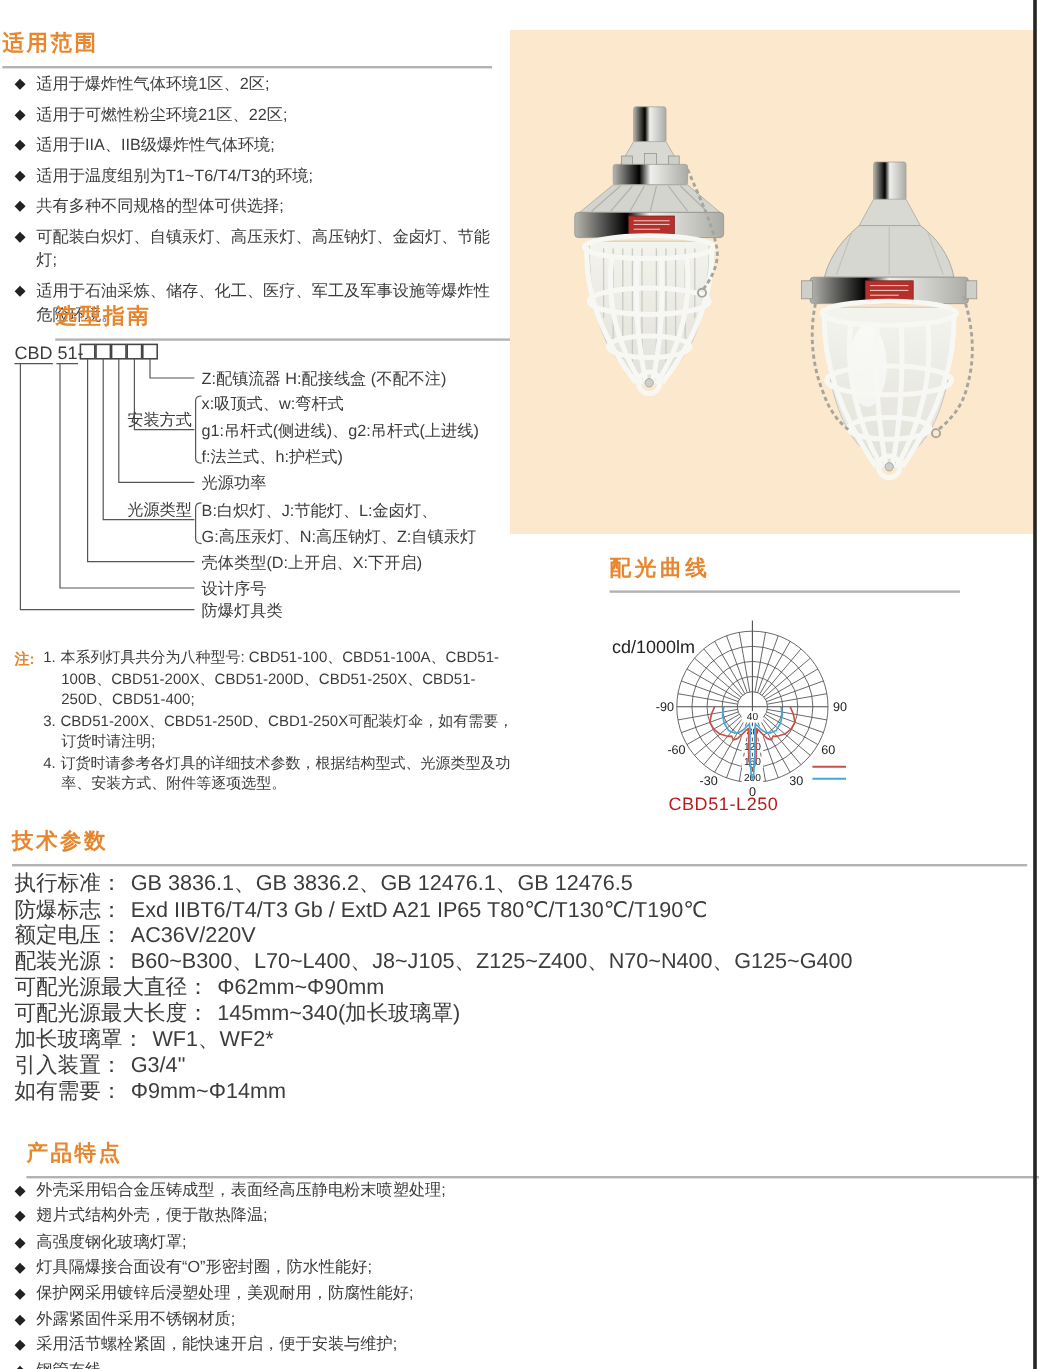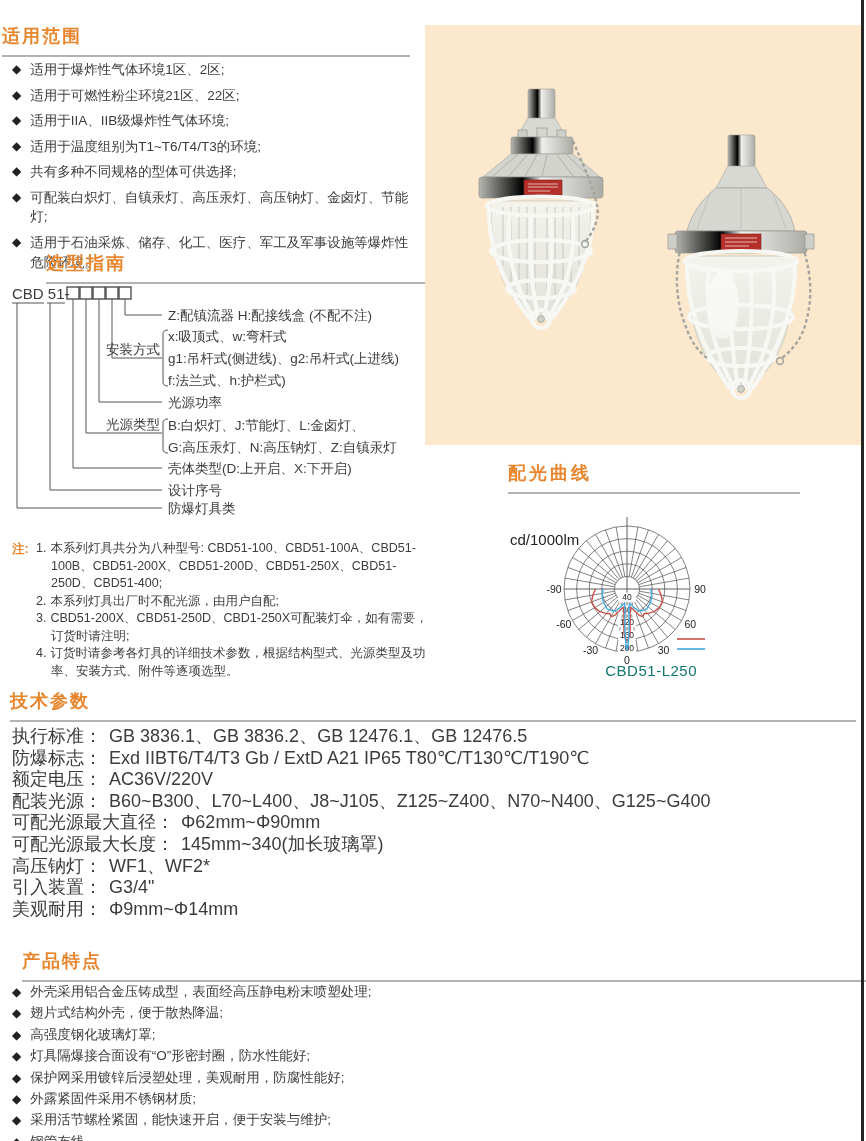--- a/index.html
+++ b/index.html
@@ -21,22 +21,22 @@
   #selection-diagram{position:absolute;left:8px;top:284px;}
   #notes-label{position:absolute;left:12px;top:541px;font-size:12.5px;color:#e8862e;font-weight:bold;}
   #notes{position:absolute;left:36px;top:540px;width:394px;font-size:12.5px;line-height:17.5px;}
   .note{padding-left:15px;text-indent:-15px;}
   .note .num{margin-right:4px;}
   #tech-list{left:12px;top:726px;width:845px;position:absolute;}
   .trow{font-size:18px;line-height:21.6px;white-space:nowrap;}
   .trow .tval{margin-left:7px;}
   #unit-label{position:absolute;left:510px;top:483px;font-size:15px;color:#222;margin-top:48px;}
   #polar-chart{position:absolute;left:495px;top:492px;}
-  #chart-caption{position:absolute;left:557px;top:662px;width:140px;text-align:right;
-       font-size:15px;color:#0f766e;letter-spacing:.5px;}
+  #chart-caption{position:absolute;left:557px;top:662px;width:140px;text-align:left;
+       font-size:15px;color:#b91c1c;letter-spacing:.5px;}
   #product-panel{position:absolute;left:425px;top:25px;width:437px;height:420px;background:#fbe8cd;}
   #page-edge{position:absolute;left:861px;top:0;width:3px;height:1141px;background:#252525;}
   svg text{font-family:"Liberation Sans","DejaVu Sans",sans-serif;}
 </style>
 </head>
 <body>
 
 <div class="section-header" id="scope-header">适用范围</div>
 
 <div class="blist" id="scope-list">
@@ -104,21 +104,20 @@
     <text x="152" y="145" text-anchor="end">光源类型</text>
     <text x="160" y="189">壳体类型(D:上开启、X:下开启)</text>
     <text x="160" y="211">设计序号</text>
     <text x="160" y="229">防爆灯具类</text>
   </g>
 </svg>
 
 <span id="notes-label">注:</span>
 <div id="notes">
   <div class="note"><span class="num">1.</span><span>本系列灯具共分为八种型号: CBD51-100、CBD51-100A、CBD51-100B、CBD51-200X、CBD51-200D、CBD51-250X、CBD51-250D、CBD51-400;</span></div>
-  <div class="note"><span class="num">2.</span><span>本系列灯具出厂时不配光源，由用户自配;</span></div>
   <div class="note"><span class="num">3.</span><span>CBD51-200X、CBD51-250D、CBD1-250X可配装灯伞，如有需要，订货时请注明;</span></div>
   <div class="note"><span class="num">4.</span><span>订货时请参考各灯具的详细技术参数，根据结构型式、光源类型及功率、安装方式、附件等逐项选型。</span></div>
 </div>
 
 <div id="product-panel">
   <svg width="437" height="420" viewBox="0 0 437 420">
     <defs>
       <linearGradient id="gmetal" x1="0" y1="0" x2="1" y2="0">
         <stop offset="0" stop-color="#b7b7b2"></stop>
           <stop offset="0.35" stop-color="#ececе8"></stop>
@@ -291,23 +290,23 @@
 <div id="chart-caption">CBD51-L250</div>
 
 <div class="section-header" id="tech-header">技术参数</div>
 <div id="tech-list">
   <div class="trow"><span class="tlab">执行标准：</span><span class="tval">GB 3836.1、GB 3836.2、GB 12476.1、GB 12476.5</span></div>
   <div class="trow"><span class="tlab">防爆标志：</span><span class="tval">Exd IIBT6/T4/T3 Gb / ExtD A21 IP65 T80℃/T130℃/T190℃</span></div>
   <div class="trow"><span class="tlab">额定电压：</span><span class="tval">AC36V/220V</span></div>
   <div class="trow"><span class="tlab">配装光源：</span><span class="tval">B60~B300、L70~L400、J8~J105、Z125~Z400、N70~N400、G125~G400</span></div>
   <div class="trow"><span class="tlab">可配光源最大直径：</span><span class="tval">Φ62mm~Φ90mm</span></div>
   <div class="trow"><span class="tlab">可配光源最大长度：</span><span class="tval">145mm~340(加长玻璃罩)</span></div>
-  <div class="trow"><span class="tlab">高压钠灯：</span><span class="tval">WF1、WF2*</span></div>
+  <div class="trow"><span class="tlab">加长玻璃罩：</span><span class="tval">WF1、WF2*</span></div>
   <div class="trow"><span class="tlab">引入装置：</span><span class="tval">G3/4"</span></div>
-  <div class="trow"><span class="tlab">美观耐用：</span><span class="tval">Φ9mm~Φ14mm</span></div>
+  <div class="trow"><span class="tlab">如有需要：</span><span class="tval">Φ9mm~Φ14mm</span></div>
 </div>
 
 <div class="section-header" id="features-header">产品特点</div>
 <div class="blist" id="features-list">
   <div class="bitem">
       <span class="bullet">◆</span>
       <span>外壳采用铝合金压铸成型，表面经高压静电粉末喷塑处理;</span>
     </div>
   <div class="bitem">
       <span class="bullet">◆</span>

